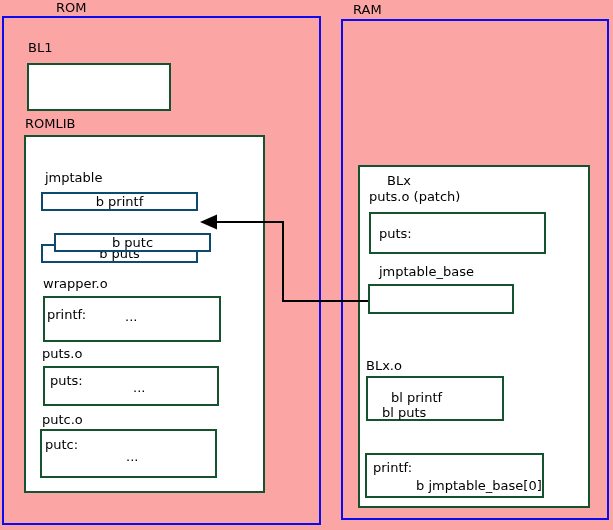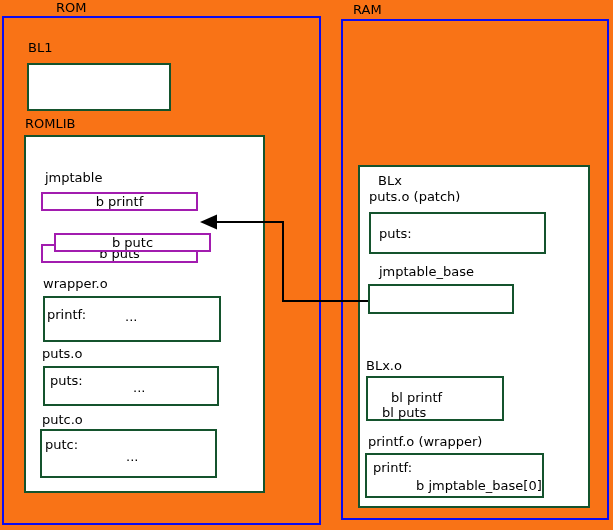--- a/index.html
+++ b/index.html
@@ -6,21 +6,21 @@
     margin: 0; padding: 0;
     background: #ffffff;
     font-family: "DejaVu Sans", "Liberation Sans", sans-serif;
     font-size: 13px;
     color: #000000;
   }
   .stage {
     position: relative;
     width: 613px;
     height: 530px;
-    background: #f97316;
+    background: #fca5a5;
     overflow: hidden;
   }
   .lbl {
     position: absolute;
     white-space: nowrap;
     line-height: 14px;
   }
   .container {
     position: absolute;
     border: 2px solid #0b0bf0;
@@ -28,21 +28,21 @@
     background: transparent;
   }
   .box {
     position: absolute;
     border: 2px solid #14532d;
     box-sizing: border-box;
     background: #ffffff;
   }
   .cell {
     position: absolute;
-    border: 2px solid #a21caf;
+    border: 2px solid #0c4a6e;
     box-sizing: border-box;
     background: #ffffff;
     text-align: center;
     line-height: 15px;
     font-size: 13px;
   }
   .inner-text { position: absolute; white-space: nowrap; }
   svg.arrow-layer {
     position: absolute;
     left: 0; top: 0;
@@ -85,37 +85,36 @@
   <span class="lbl" style="left:42px; top:413px;">putc.o</span>
   <div class="box" style="left:40px; top:429px; width:177px; height:49px;">
     <span class="inner-text" style="left:3px; top:6px;">putc:</span>
     <span class="inner-text" style="left:84px; top:18px;">...</span>
   </div>
 
   <span class="lbl" style="left:353px; top:3px;">RAM</span>
   <div class="container" style="left:341px; top:19px; width:268px; height:501px;"></div>
 
   <div class="box" style="left:358px; top:165px; width:232px; height:343px;"></div>
-  <span class="lbl" style="left:378px; top:174px;">BLx</span>
+  <span class="lbl" style="left:387px; top:174px;">BLx</span>
 
   <span class="lbl" style="left:369px; top:190px;">puts.o (patch)</span>
   <div class="box" style="left:369px; top:212px; width:177px; height:42px;">
     <span class="inner-text" style="left:8px; top:12px;">puts:</span>
   </div>
 
   <span class="lbl" style="left:379px; top:265px;">jmptable_base</span>
   <div class="box" style="left:368px; top:284px; width:146px; height:30px;"></div>
 
   <span class="lbl" style="left:366px; top:359px;">BLx.o</span>
   <div class="box" style="left:366px; top:376px; width:138px; height:45px;">
     <span class="inner-text" style="left:14px; top:12px;margin-left:9px;">bl printf</span>
     <span class="inner-text" style="left:14px; top:27px;">bl puts</span>
   </div>
 
-  <span class="lbl" style="left:368px; top:435px;">printf.o (wrapper)</span>
   <div class="box" style="left:365px; top:453px; width:179px; height:45px;">
     <span class="inner-text" style="left:6px; top:5px;">printf:</span>
     <span class="inner-text" style="left:49px; top:23px;">b jmptable_base[0]</span>
   </div>
 
   <svg class="arrow-layer" viewBox="0 0 613 530">
     <path d="M 368 301 L 283 301 L 283 222 L 216 222" fill="none" stroke="#000000" stroke-width="2"></path>
     <polygon points="200,222 217,214.5 217,229.5" fill="#000000"></polygon>
   </svg>
 

